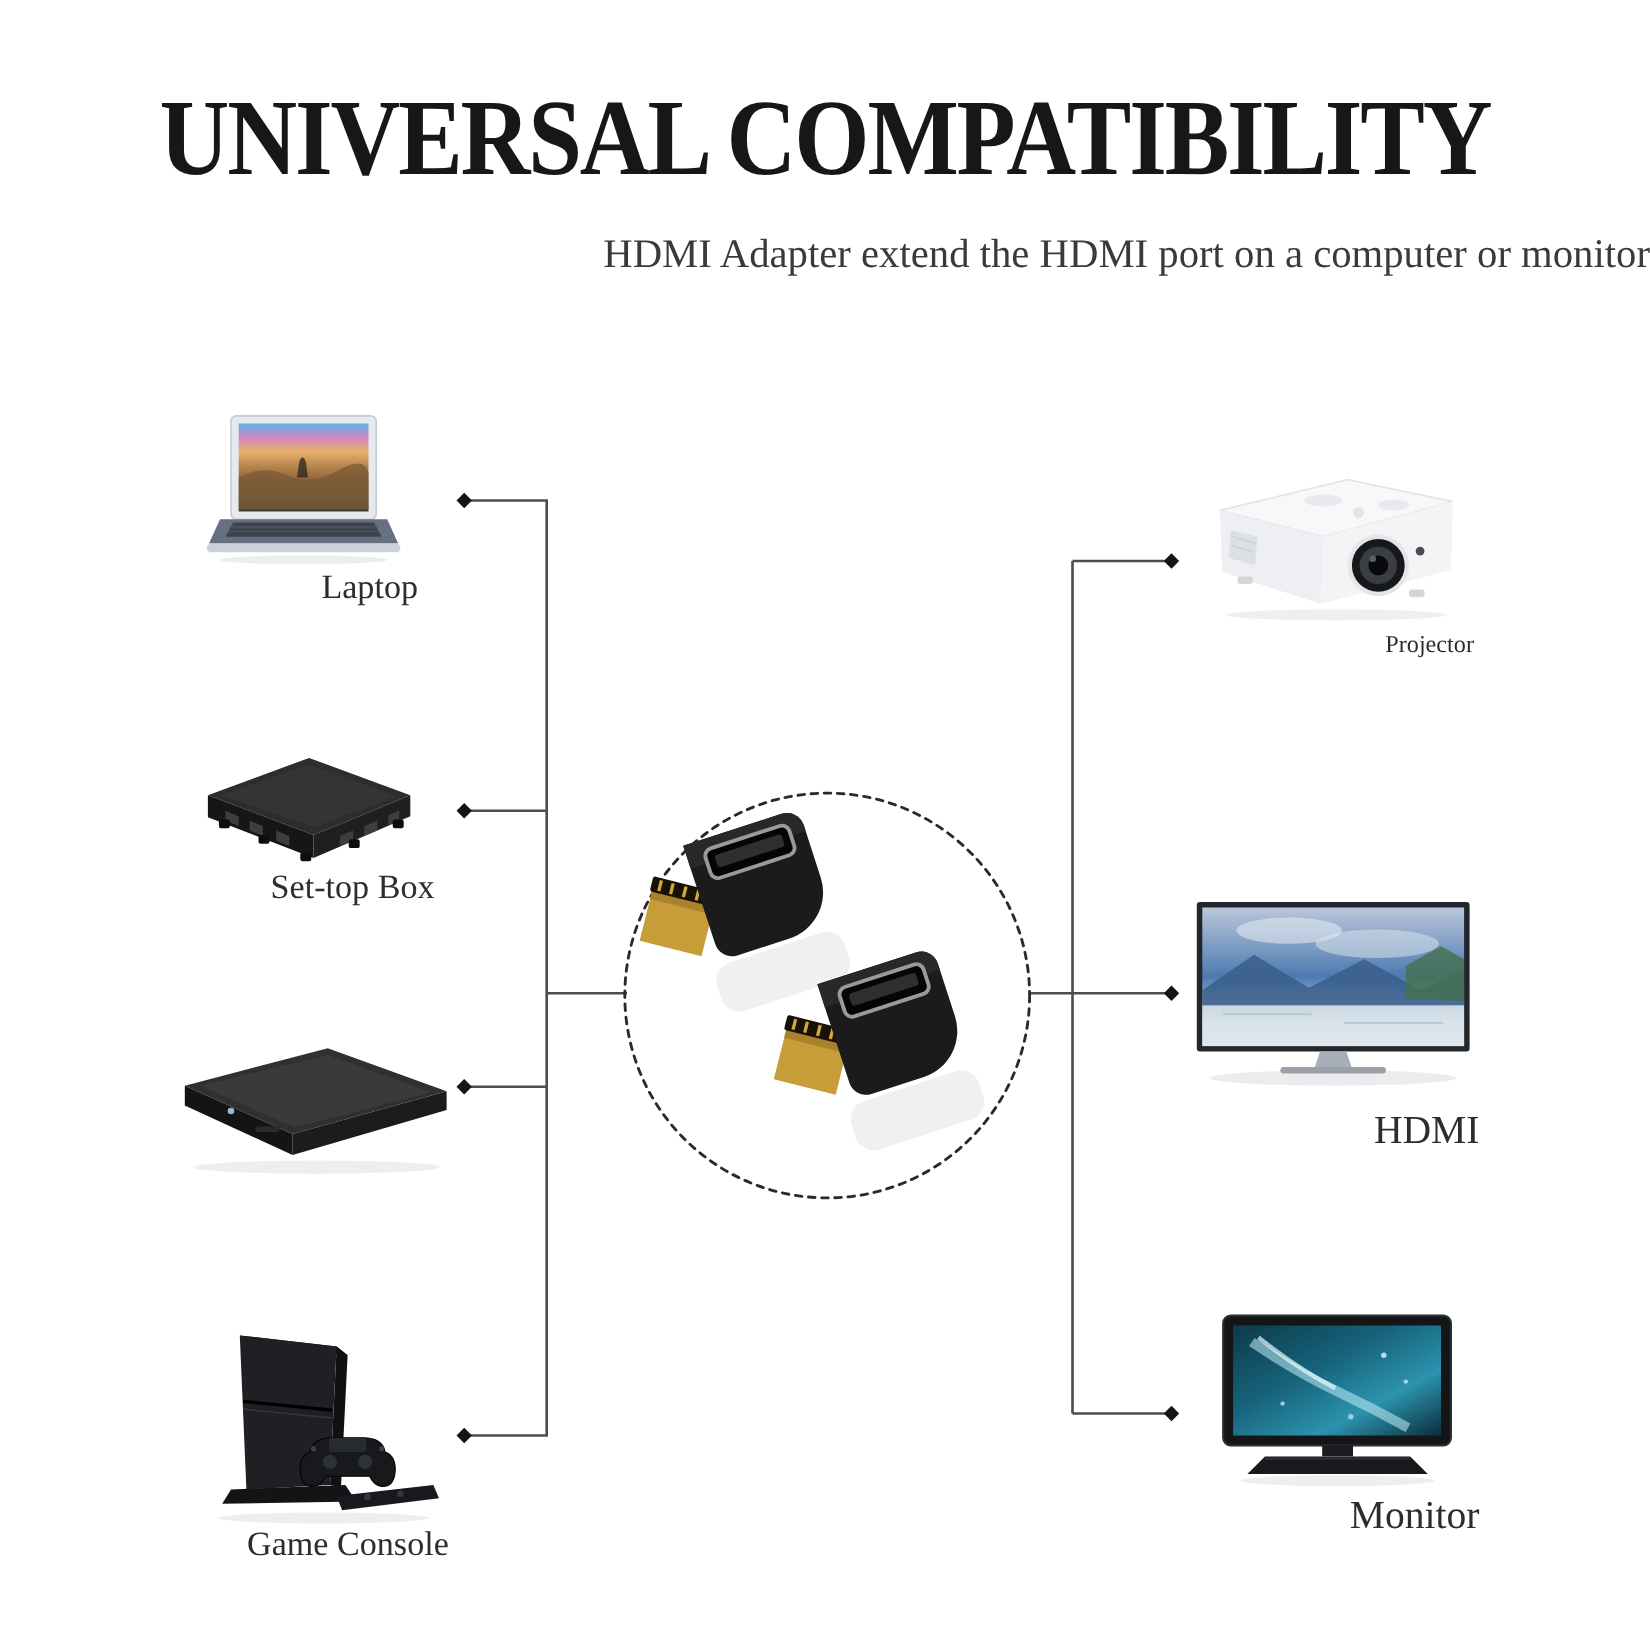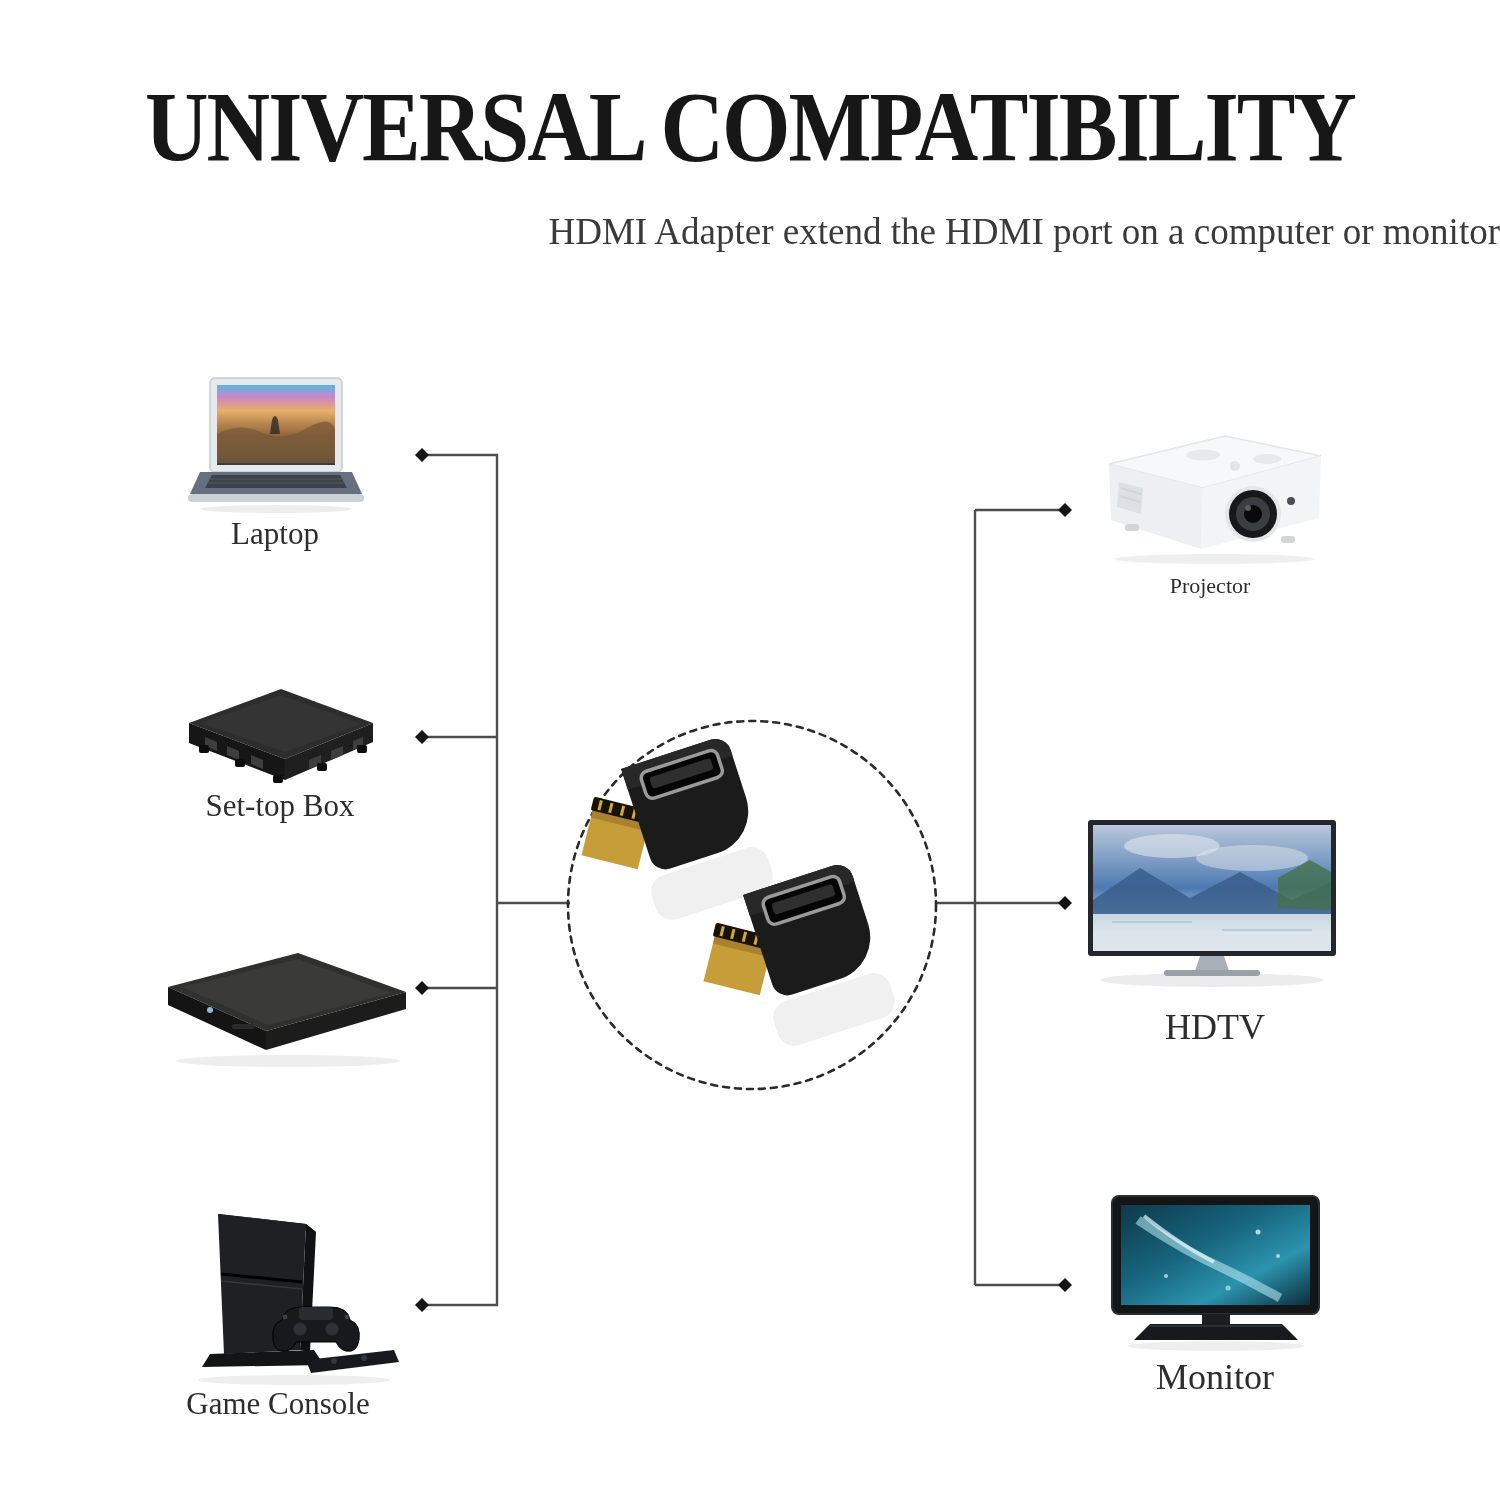--- a/index.html
+++ b/index.html
@@ -5,21 +5,21 @@
   html,body{margin:0;padding:0;background:#ffffff;}
   .canvas{position:relative;width:1500px;height:1500px;background:#ffffff;overflow:hidden;
           font-family:Liberation Serif, serif;}
   .title{position:absolute;left:0;top:70px;width:100%;text-align:center;
          font-size:88px;font-weight:bold;letter-spacing:-2px;color:#171717;
          transform:scaleY(1.12);transform-origin:center top;white-space:nowrap;}
   .subtitle{position:absolute;left:0;top:190px;width:100%;text-align:right;
             font-size:37px;color:#3a3a3a;white-space:nowrap;margin-top:20px;}
   .art{position:absolute;}
   .art svg{display:block;width:100%;height:100%;}
-  .dlabel{position:absolute;text-align:center;color:#2d2d2d;font-size:31px;}
+  .dlabel{position:absolute;text-align:right;color:#2d2d2d;font-size:31px;}
   .dlabel.big{font-size:22px;}
   .wires{position:absolute;left:0;top:0;pointer-events:none;}
   .centerart{position:absolute;left:540px;top:695px;width:430px;height:430px;}
 </style>
 </head>
 <body>
 
 <div class="canvas">
 
   <div class="title">UNIVERSAL COMPATIBILITY</div>
@@ -211,21 +211,21 @@
       <polygon points="11,82 58,50 108,80 158,54 210,82 249,64 249,96 11,96" fill="#3a5e8c" opacity="0.85"></polygon>
       <polygon points="196,60 228,42 249,54 249,92 196,90" fill="#44704f" opacity="0.8"></polygon>
       <rect x="11" y="96" width="238" height="37" fill="#d8e2ea" opacity="0.7"></rect>
       <line x1="30" y1="104" x2="110" y2="104" stroke="#b9c9d6" stroke-width="2"></line>
       <line x1="140" y1="112" x2="230" y2="112" stroke="#b9c9d6" stroke-width="2"></line>
       <ellipse cx="130" cy="162" rx="112" ry="7" fill="#ececee"></ellipse>
       <polygon points="118,138 142,138 148,156 112,156" fill="#a9afb8"></polygon>
       <rect x="82" y="152" width="96" height="6" rx="3" fill="#9aa0a8"></rect>
     </svg>
   </div>
-  <div class="dlabel big" style="left:1085px;top:1006px;width:260px;font-size:36px">HDTV</div>
+  <div class="dlabel big" style="left:1085px;top:1006px;width:260px;font-size:36px">HDMI</div>
 
   <div class="art" style="left:1108px;top:1192px;width:215px;height:160px">
     <svg viewBox="0 0 215 160">
       <defs>
         <linearGradient id="monscr" x1="0" y1="0" x2="1" y2="1">
           <stop offset="0" stop-color="#0d3a4a"></stop>
             <stop offset="0.4" stop-color="#17647c"></stop>
           <stop offset="0.7" stop-color="#2c93ae"></stop>
             <stop offset="1" stop-color="#0b2e3c"></stop>
         </linearGradient>

